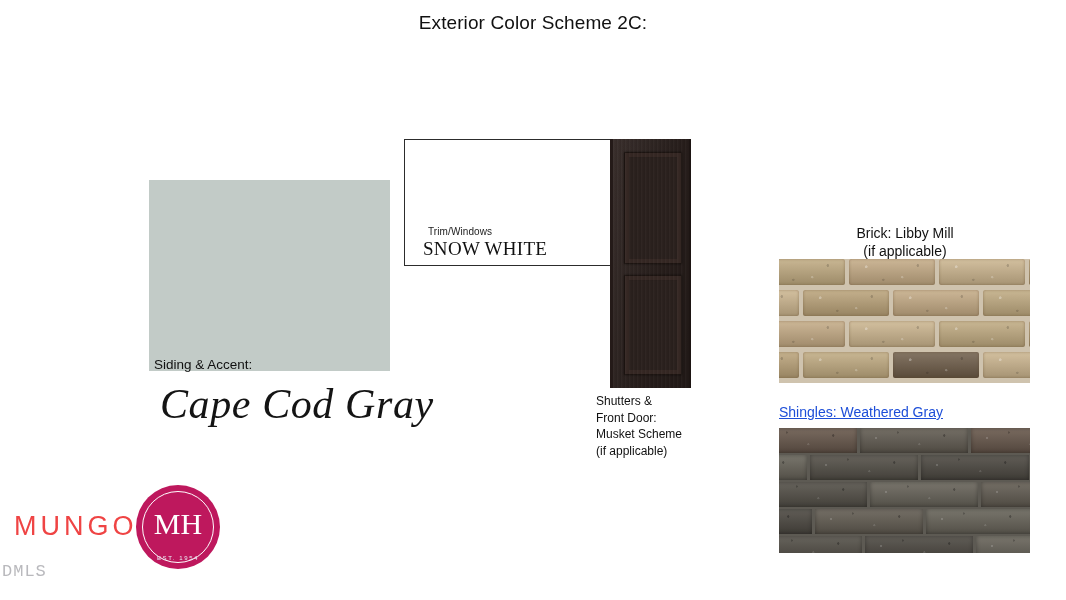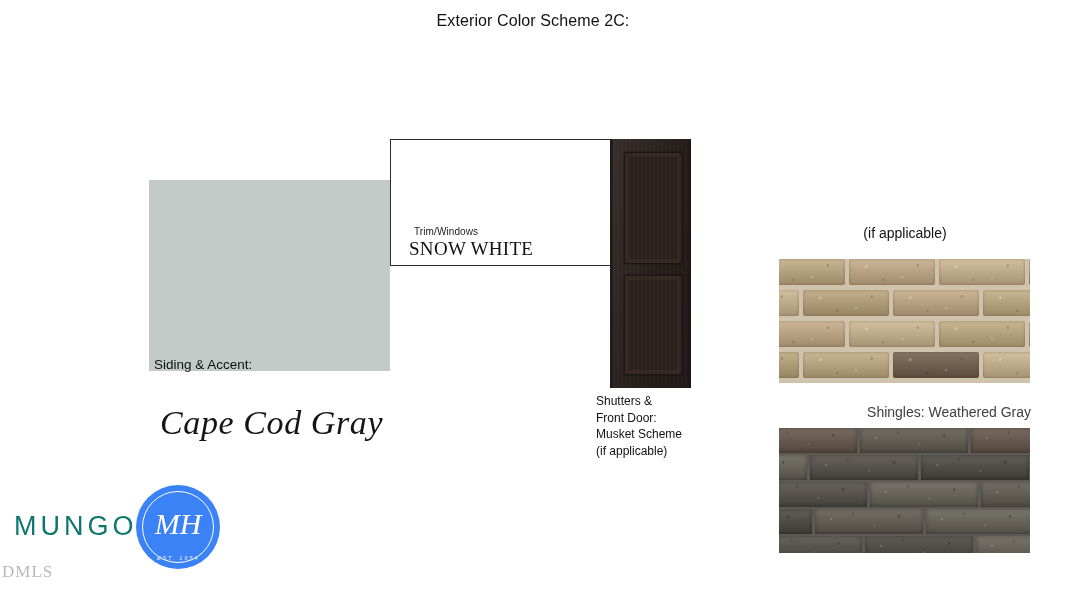--- a/index.html
+++ b/index.html
@@ -16,21 +16,21 @@
     color: #1a1a1a;
   }
 
   
   .page-title {
     position: absolute;
     top: 12px;
     left: 0;
     width: 1066px;
     text-align: center;
-    font-size: 16px;
+    font-size: 19px;
     font-weight: 400;
     letter-spacing: 0.1px;
     color: #111111;
   }
 
   
   .siding-swatch {
     position: absolute;
     left: 149px;
     top: 180px;
@@ -46,31 +46,30 @@
     color: #111;
     margin-top: 12px;
   }
   .siding-name {
     position: absolute;
     left: 160px;
     top: 380px;
     width: 240px;
     font-family: "Liberation Serif", serif;
     font-style: italic;
-    font-size: 34px;
+    font-size: 42px;
     letter-spacing: 0.6px;
     color: #141414;
     white-space: nowrap;
-    margin-top: 24px;
   }
 
   
   .trim-box {
     position: absolute;
-    left: 390px;
+    left: 404px;
     top: 139px;
     width: 242px;
     height: 127px;
     background: #ffffff;
     border: 1.4px solid #2c2c2c;
     box-sizing: border-box;
   }
   .trim-small {
     position: absolute;
     left: 23px;
@@ -182,23 +181,24 @@
   .brick.b3 { background-color: #cbb48d; }
   .brick.b4 { background-color: #b9a177; }
   .brick.dark { background-color: #6d5b47; }
 
   
   .shingles-caption {
     position: absolute;
     left: 779px;
     top: 404px;
     width: 252px;
-    text-align: right;
+    text-align: left;
     font-size: 14px;
-    color: #404040;
+    color: #1d4ed8;
+    text-decoration: underline;
   }
   .shingles-swatch {
     position: absolute;
     left: 779px;
     top: 428px;
     width: 251px;
     height: 125px;
     background: #5d5a53;
     overflow: hidden;
   }
@@ -235,34 +235,33 @@
     top: 495px;
     width: 330px;
     height: 78px;
   }
   .logo-word {
     position: absolute;
     top: 16px;
     font-family: "Liberation Sans", sans-serif;
     font-size: 27px;
     letter-spacing: 4px;
-    color: #0f766e;
+    color: #ef4444;
   }
   .logo-word.left { left: 0px; }
   .logo-word.right { left: 218px; }
   .logo-mark {
     position: absolute;
     left: 122px;
     top: -10px;
     width: 84px;
     height: 84px;
     border-radius: 50%;
-    background: #3b82f6;
+    background: #be185d;
     box-sizing: border-box;
-    font-style: italic;
   }
   .logo-ring {
     position: absolute;
     left: 6px;
     top: 6px;
     right: 6px;
     bottom: 6px;
     border: 1.6px solid #ffffff;
     border-radius: 50%;
   }
@@ -286,21 +285,21 @@
     font-family: "Liberation Sans", sans-serif;
     font-size: 6px;
     letter-spacing: 1.6px;
     color: #e8eef5;
   }
 
   .watermark {
     position: absolute;
     left: 2px;
     top: 562px;
-    font-family: Liberation Serif, serif;
+    font-family: Liberation Mono, monospace;
     font-size: 17px;
     letter-spacing: 1px;
     color: #b9b9bd;
   }
 </style>
 </head>
 <body>
 
 <div class="page-title">Exterior Color Scheme 2C:</div>
 
@@ -319,20 +318,21 @@
   <div class="shutter-grain"></div>
 </div>
 <div class="shutter-caption">
   <div>Shutters &amp;</div>
   <div>Front Door:</div>
   <div>Musket Scheme</div>
   <div>(if applicable)</div>
 </div>
 
 <div class="brick-caption">
+  <div>Brick: Libby Mill</div>
   <div>(if applicable)</div>
 </div>
 <div class="brick-swatch">
   <div class="brick-row" style="top:0px; left:-20px;">
     <span class="brick b2"></span>
     <span class="brick"></span>
     <span class="brick b3"></span>
     <span class="brick b4"></span>
   </div>
   <div class="brick-row" style="top:31px; left:-66px;">

